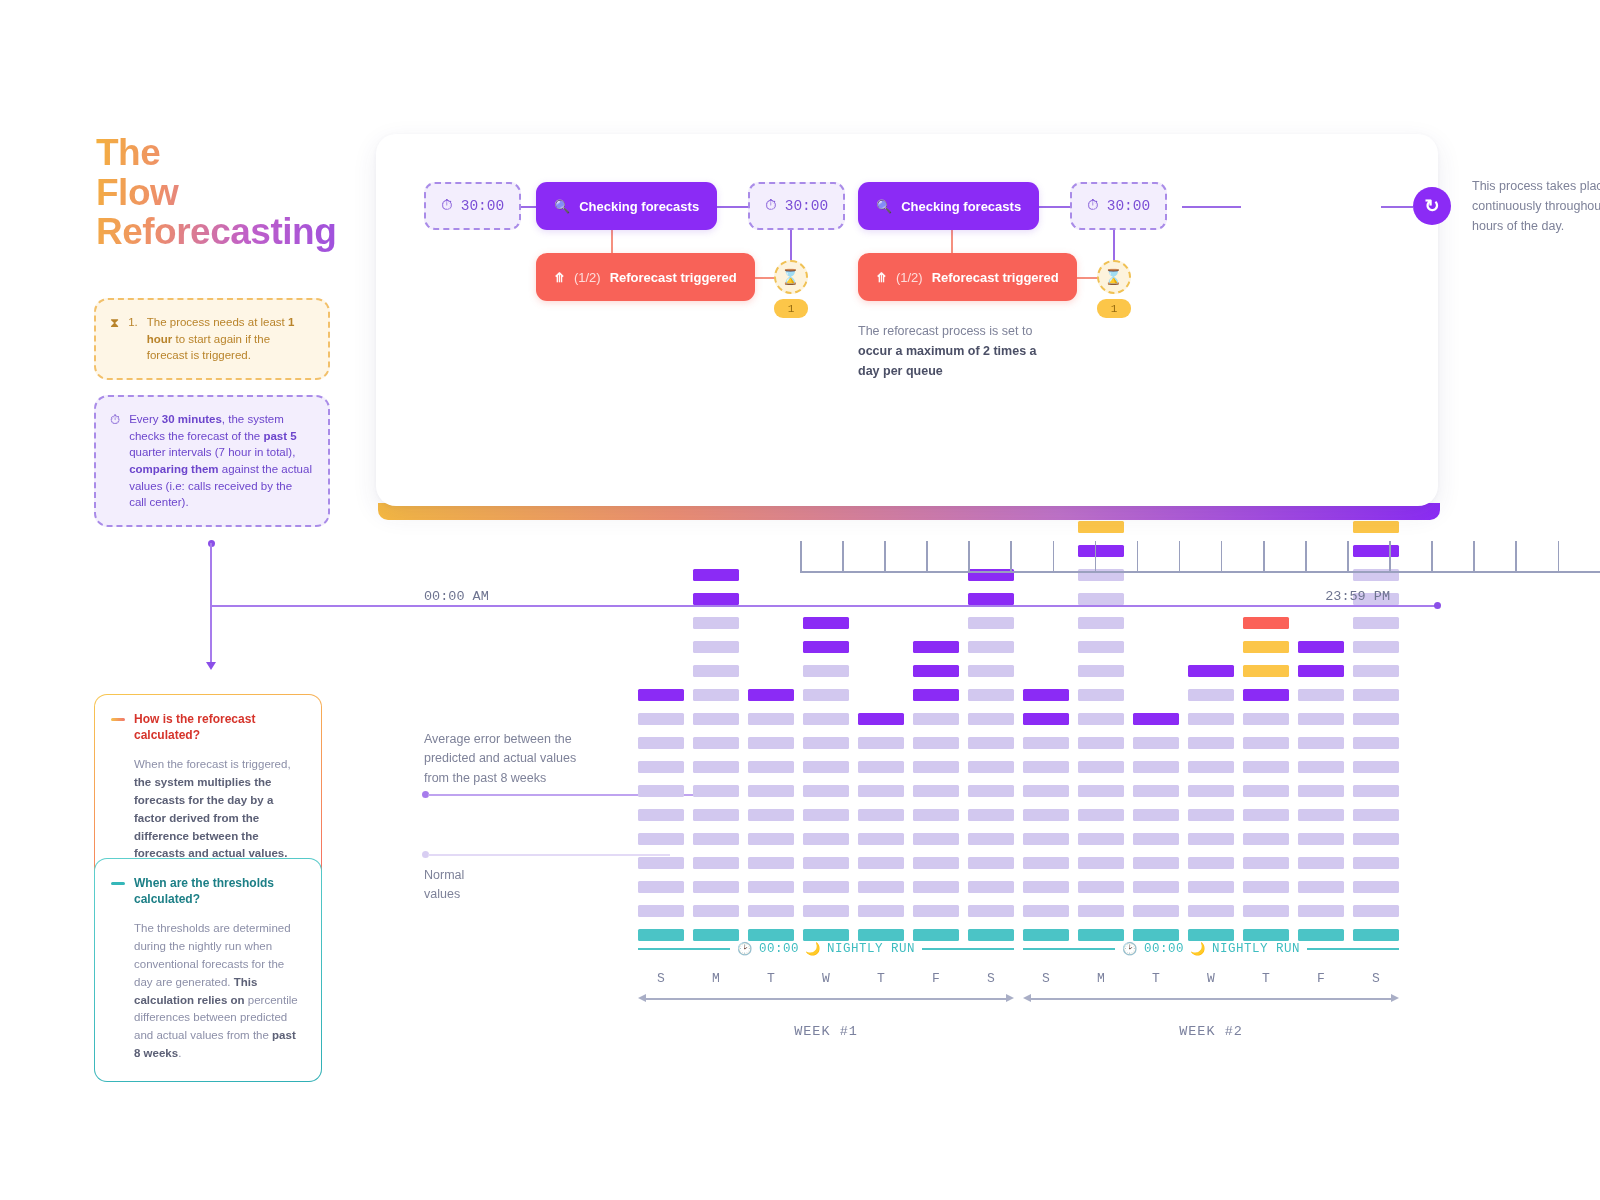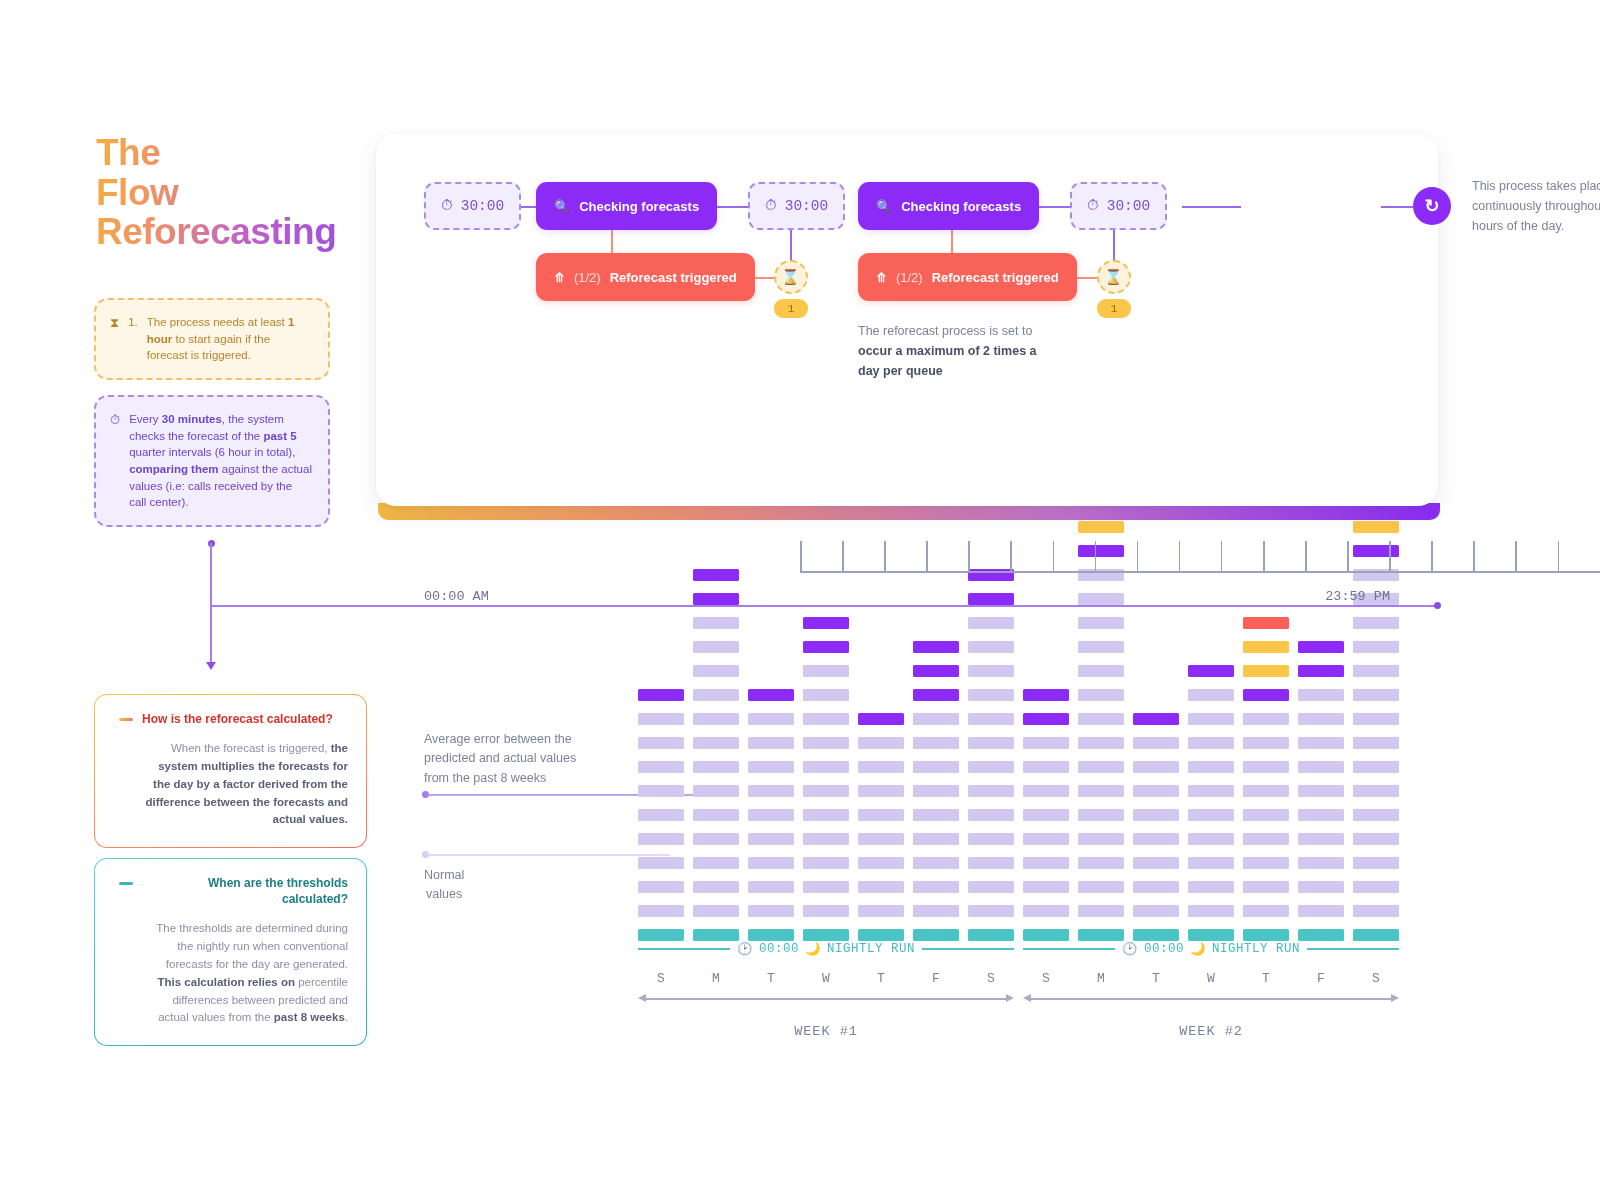--- a/index.html
+++ b/index.html
@@ -38,21 +38,21 @@
   .row { display: flex; gap: 9px; align-items: flex-start; }
   .c-icon { flex: 0 0 auto; font-size: 13px; line-height: 1.35; }
   .c-num { flex: 0 0 auto; font-size: 11.5px; line-height: 1.45; }
   .c-txt { font-size: 11.5px; line-height: 1.45; }
   .amber-t { color: #B9842B; }
   .purple-t { color: #6C45CC; }
   .c-txt b { font-weight: 700; }
 
   .qcard {
     position: absolute; border-radius: 13px; background: #ffffff;
-    padding: 16px 18px 18px 24px; width: 273px; text-align: right;
+    padding: 16px 18px 18px 16px; width: 228px;
   }
   .qcard.warm {
     left: 94px; top: 694px;
     border: 1.6px solid; border-image: linear-gradient(160deg,#F6C04A,#F47B6E) 1;
     border-radius: 13px;
     box-shadow: 0 0 0 1.6px transparent;
     background:
       linear-gradient(#fff,#fff) padding-box,
       linear-gradient(165deg,#F7C751,#F56C62) border-box;
     border: 1.6px solid transparent;
@@ -206,21 +206,21 @@
     <div class="row">
       <span class="c-icon amber-t">⧗</span>
       <span class="c-num amber-t">1.</span>
       <span class="c-txt amber-t"><span>The process needs at least </span><b>1 hour</b><span> to start again if the forecast is triggered.</span></span>
     </div>
   </div>
 
   <div class="callout dashed-purple">
     <div class="row">
       <span class="c-icon purple-t">⏱</span>
-      <span class="c-txt purple-t"><span>Every </span><b>30 minutes</b><span>, the system checks the forecast of the </span><b>past 5</b><span> quarter intervals (6 hour in total), </span><b>comparing them</b><span> against the actual values (i.e: calls received by the call center).</span></span>
+      <span class="c-txt purple-t"><span>Every </span><b>30 minutes</b><span>, the system checks the forecast of the </span><b>past 5</b><span> quarter intervals (7 hour in total), </span><b>comparing them</b><span> against the actual values (i.e: calls received by the call center).</span></span>
     </div>
   </div>
 
   <div class="qcard warm">
     <div class="q-head">
       <span class="dash warm"></span>
       <span class="q-title warm">How is the reforecast calculated?</span>
     </div>
     <div class="q-body"><span>When the forecast is triggered, </span><b>the system multiplies the forecasts for the day by a factor derived from the difference between the forecasts and actual values.</b></div>
   </div>
@@ -349,21 +349,21 @@
   <div class="vline" style="left:210px; top:543px; height:122px;"></div>
   <div class="arrow-down" style="left:206px; top:662px;"></div>
   <div class="hline" style="left:210px; top:605px; width:1228px;"></div>
   <div class="dot" style="left:1434px; top:602px;"></div>
 
   <div class="chart">
     <div class="ann" style="left:424px; top:730px; width:180px;">Average error between the predicted and actual values from the past 8 weeks</div>
     <div class="ann-dot" style="left:422px; top:791px; background:#A77CEC;"></div>
     <div class="ann-line" style="left:428px; top:794px; width:278px; background:#BFA3F0;"></div>
 
-    <div class="ann" style="left:424px; top:866px;text-align:center;">Normal values</div>
+    <div class="ann" style="left:424px; top:866px;">Normal values</div>
     <div class="ann-dot" style="left:422px; top:851px; background:#D8CEF2;"></div>
     <div class="ann-line" style="left:428px; top:854px; width:242px; background:#E3DAF6;"></div>
 
     <div id="bars">
         <div class="bar" style="left: 638px; top: 0px;">
           <div class="seg" style="top: 929px; background: rgb(75, 196, 198);"></div>
           <div class="seg" style="top: 905px; background: rgb(210, 200, 239);"></div>
           <div class="seg" style="top: 881px; background: rgb(210, 200, 239);"></div>
           <div class="seg" style="top: 857px; background: rgb(210, 200, 239);"></div>
           <div class="seg" style="top: 833px; background: rgb(210, 200, 239);"></div>

